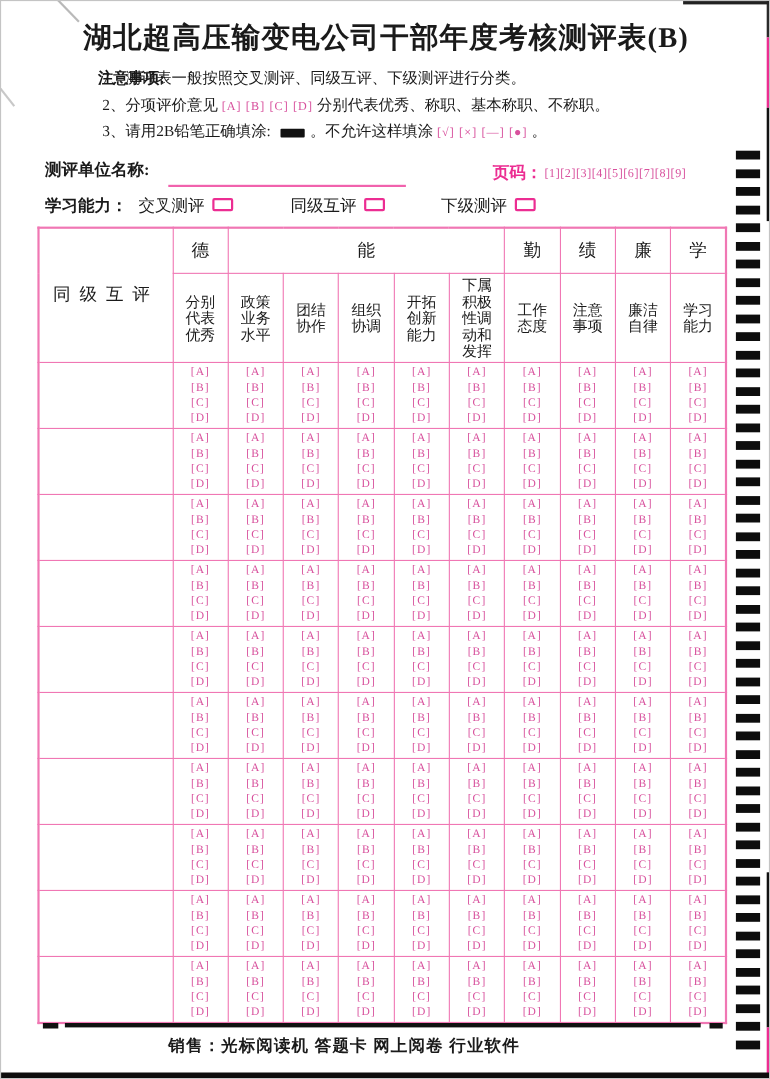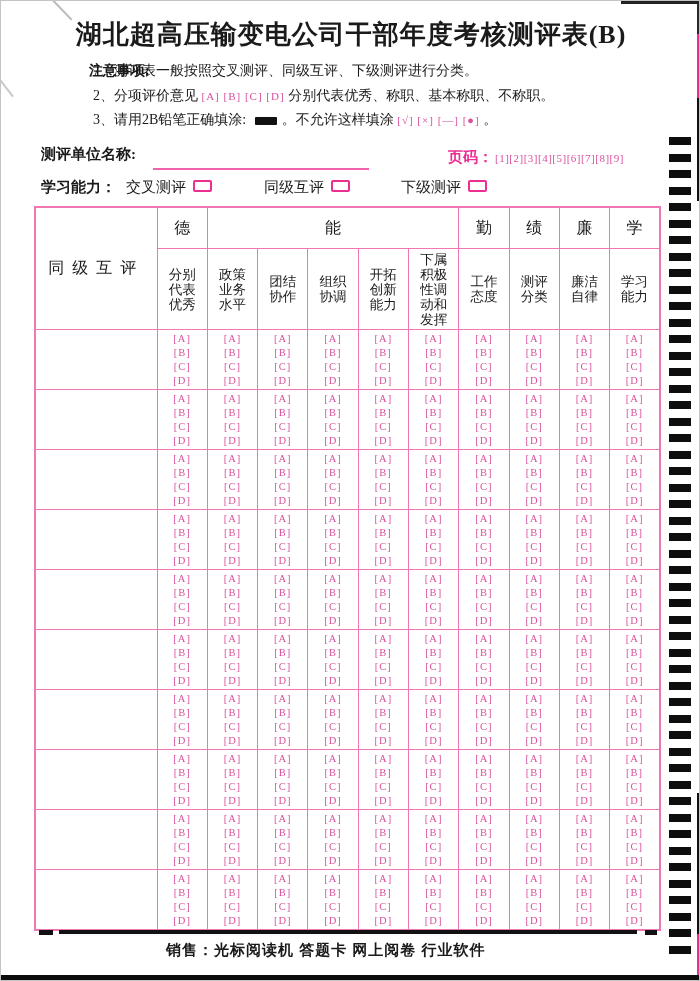--- a/index.html
+++ b/index.html
@@ -40,21 +40,21 @@
   tr.band-row th{height:40px;font-size:16px;}
   tr.sub-row th{height:80px;font-size:13.5px;}
   th.name-th{font-size:15px;letter-spacing:8px;}
   .vwrap{width:30px;margin:0 auto;line-height:15px;}
   tbody td{height:59px;}
   td.opt-cell{font-size:10.5px;color:var(--option);}
   .opt{line-height:14px;letter-spacing:1px;}
   .bl-dash1{left:38px;top:929px;width:14px;height:5px;background:#111;}
   .bl-main{left:58px;top:929px;width:578px;height:4px;background:#111;}
   .bl-dash2{left:644px;top:929px;width:12px;height:5px;background:#111;}
-  .footer{left:152px;top:940px;font-size:15px;font-weight:bold;letter-spacing:1px;font-family:"Liberation Sans","DejaVu Sans",sans-serif;margin-left:13px;}
+  .footer{left:152px;top:940px;font-size:15px;font-weight:bold;letter-spacing:1px;font-family:"Liberation Sans","DejaVu Sans",sans-serif;}
   .bottom-strip{left:0;top:974px;width:700px;height:7px;background:#0d0d0d;}
   .tmark{position:absolute;left:668px;width:22px;height:8px;background:#0d0d0d;}
   .rs{left:696px;width:4px;}
   .rs1{top:0;height:33px;background:#2a2a2a;}
   .rs2{top:33px;height:64px;background:var(--accent-strong);}
   .rs3{top:97px;height:103px;background:#111;}
   .rs4{top:792px;height:141px;background:#111;}
   .rs5{top:933px;height:48px;background:var(--accent-strong);}
   .tr-line{left:620px;top:0;width:80px;height:3px;background:#222;}
   .art1{left:52px;top:-2px;width:28px;height:2px;background:#8a8a8a;transform:rotate(46deg);transform-origin:left top;opacity:.6;}
@@ -129,21 +129,21 @@
           <th>
             <div class="vwrap">开拓创新能力</div>
           </th>
           <th>
             <div class="vwrap">下属积极性调动和发挥</div>
           </th>
           <th>
             <div class="vwrap">工作态度</div>
           </th>
           <th>
-            <div class="vwrap">测评分类</div>
+            <div class="vwrap">注意事项</div>
           </th>
           <th>
             <div class="vwrap">廉洁自律</div>
           </th>
           <th>
             <div class="vwrap">学习能力</div>
           </th>
         </tr>
     </thead>
     <tbody id="tbody">

